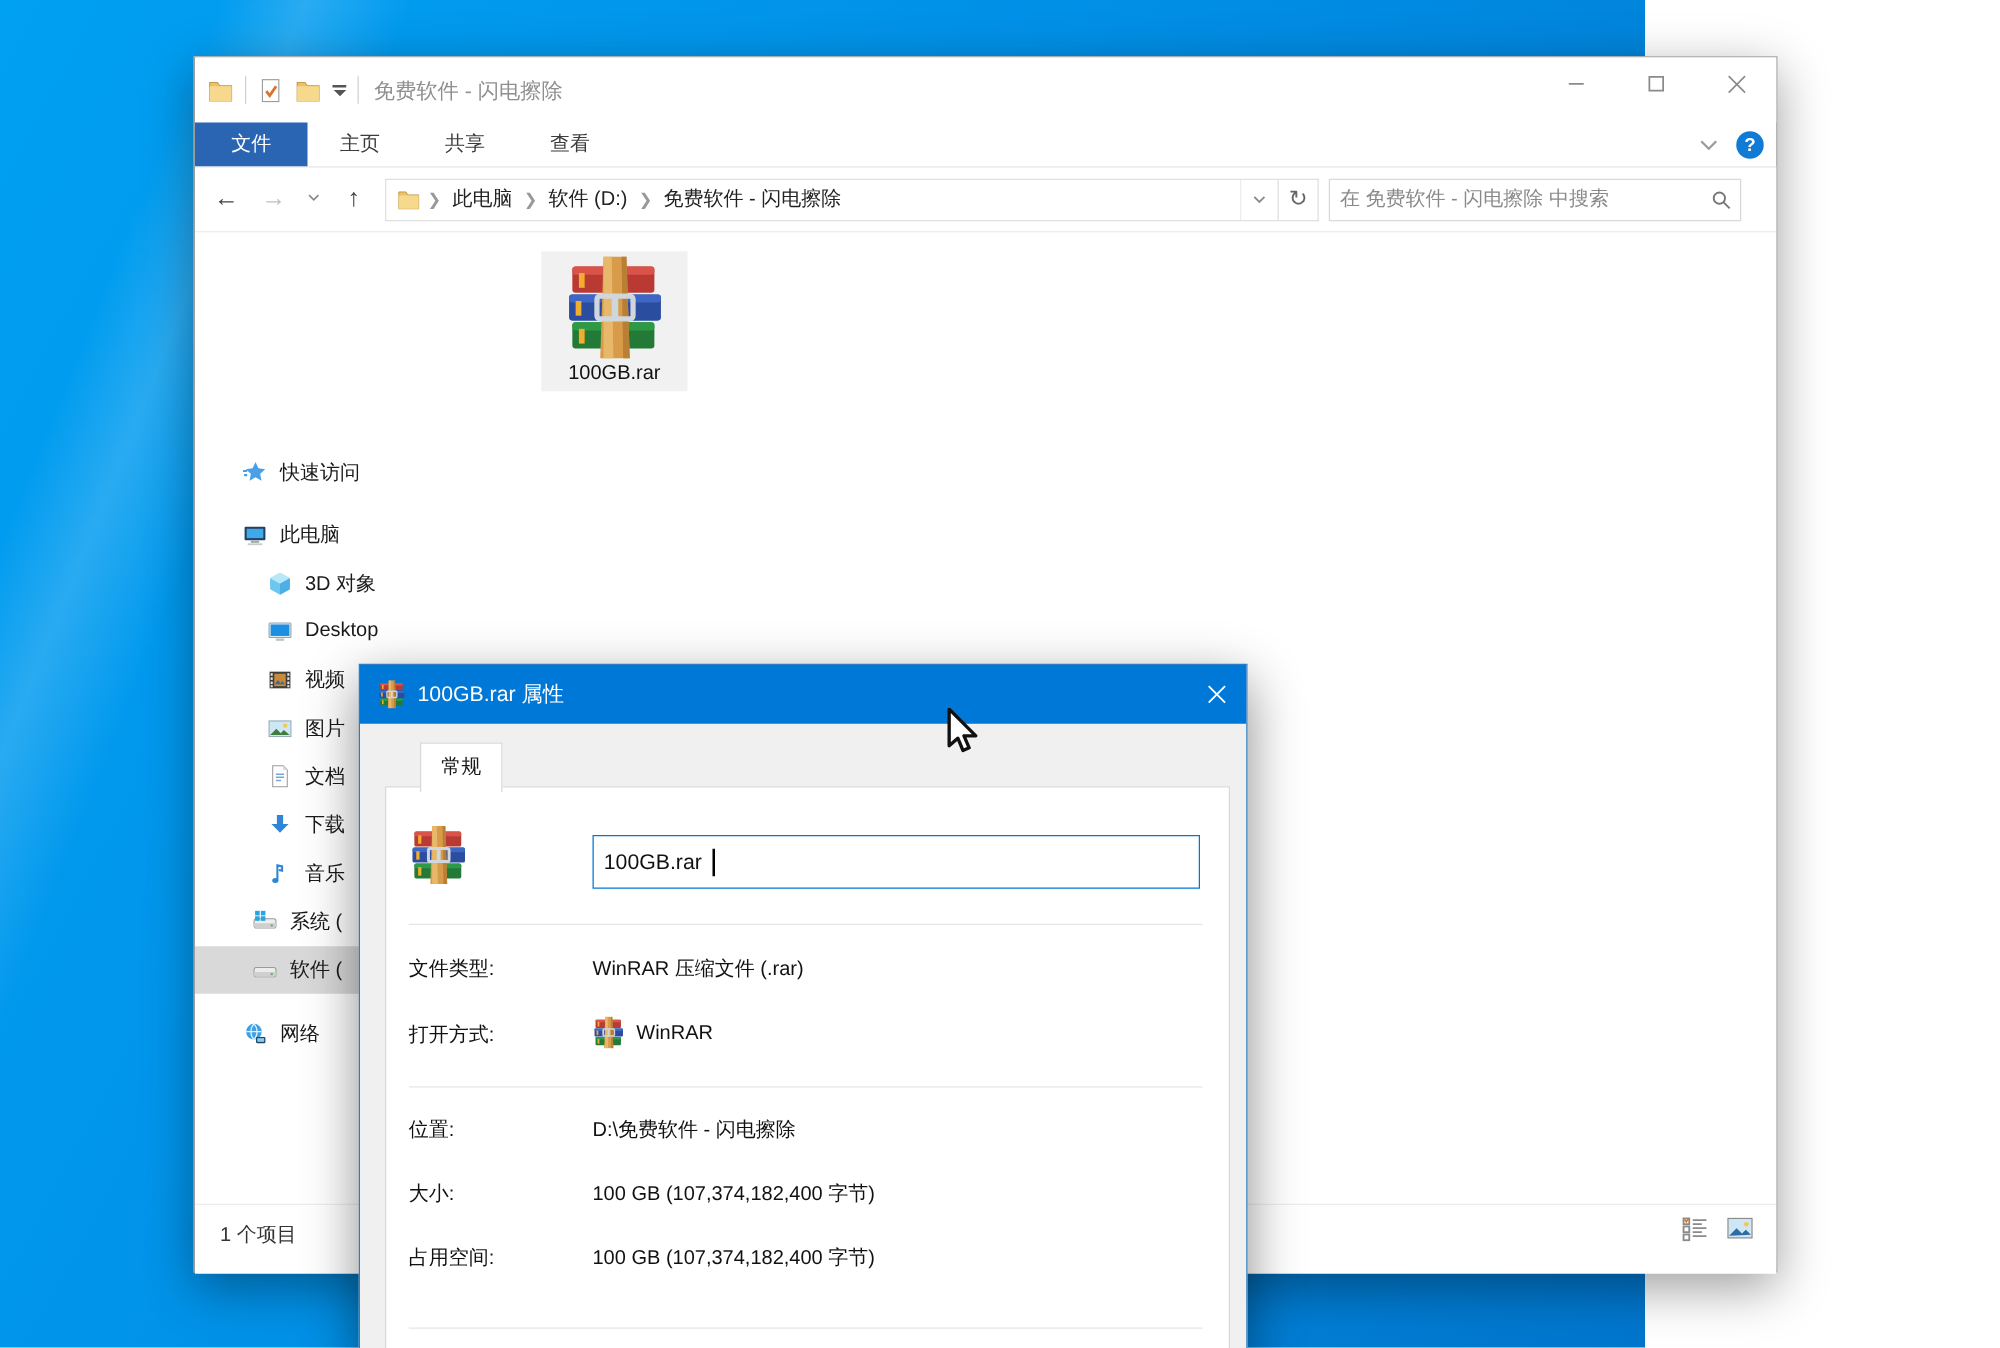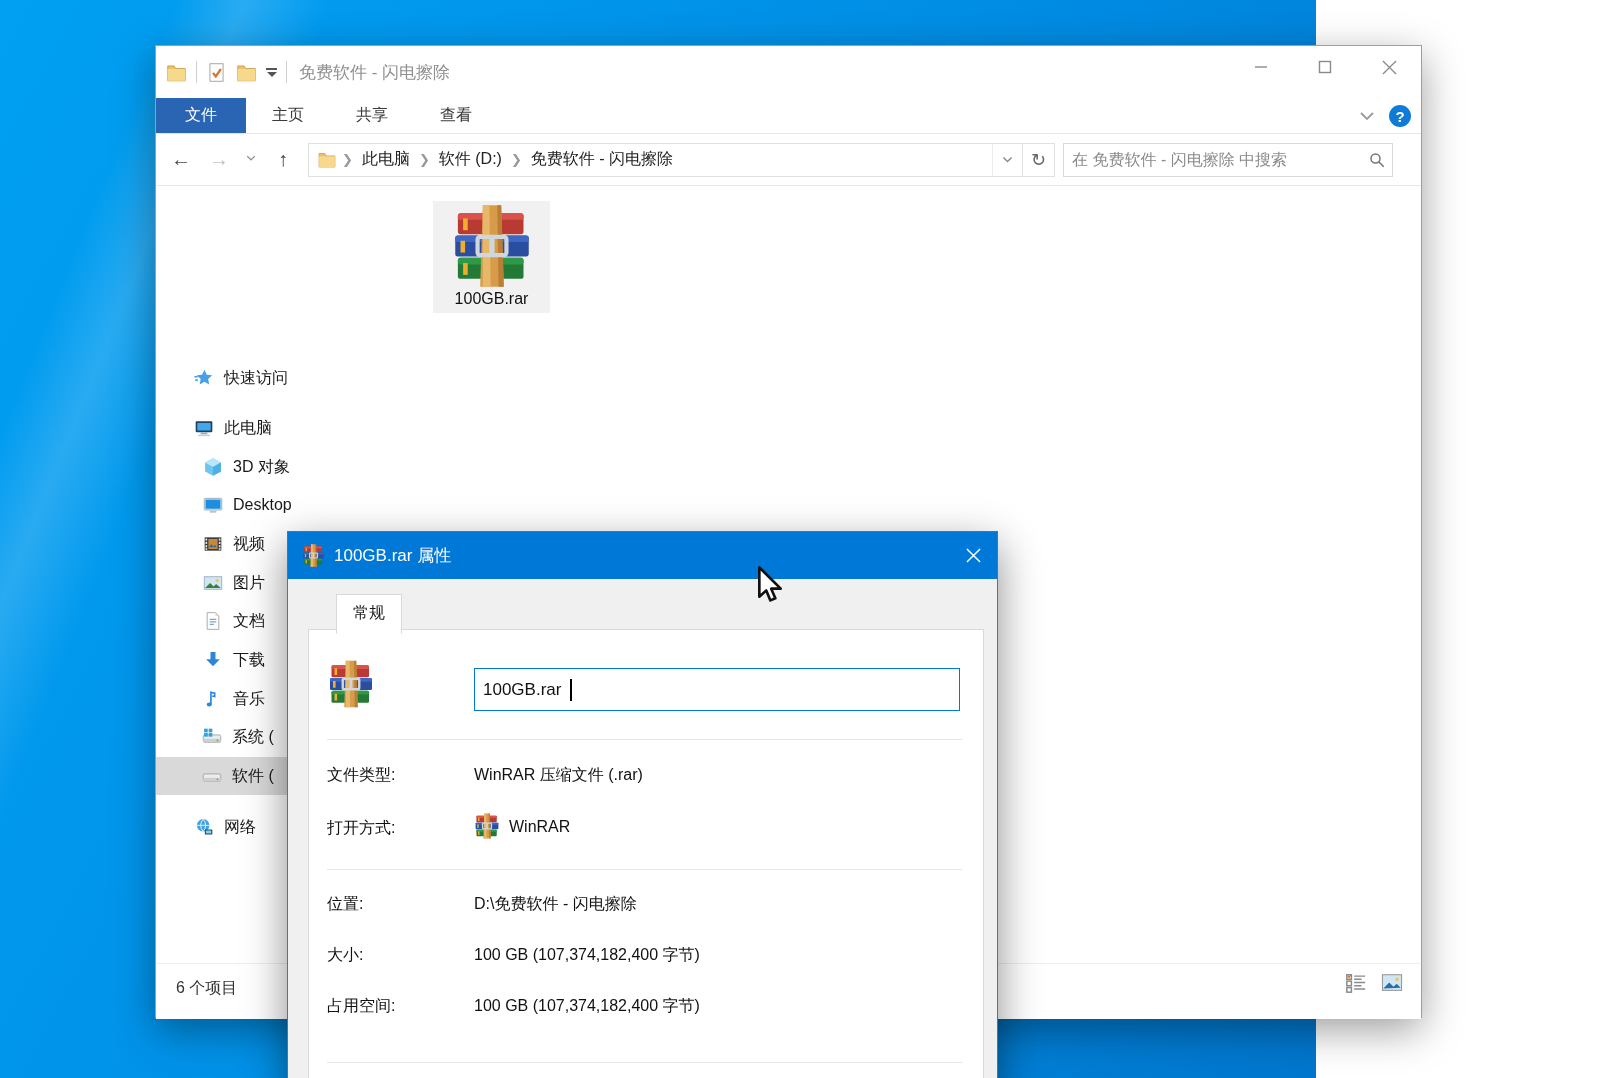--- a/index.html
+++ b/index.html
@@ -44,21 +44,21 @@
   .searchbox { height:34px; width:330px; margin-left:8px; border:1px solid #d9d9d9; display:flex; align-items:center; position:relative; }
   .searchbox input { border:none; outline:none; flex:1; height:100%; padding:0 8px; font-size:16px;
     font-family:inherit; color:#222; background:transparent; }
   .searchbox input::placeholder { color:#8a8a8a; opacity:1; }
   .search-glyph { width:30px; display:flex; justify-content:center; }
 
   .body-area { position:relative; height:777px; display:flex; background:#fff; }
   .sidebar { position:relative; width:265px; height:100%; }
   .side-row { position:absolute; left:0; width:265px; height:38px; display:flex; align-items:center; gap:10px;
     font-size:16px; color:#1a1a1a; padding-left:38px; white-space:nowrap; }
-  .side-row.child { padding-left:47px; }
+  .side-row.child { padding-left:26px;margin-left:32px; }
   .side-row.drive { padding-left:46px; }
   .side-row.selected { background:#d9d9d9; }
   .side-ico { width:20px; height:20px; flex:0 0 20px; display:block; }
   .content { position:relative; flex:1; }
   .file-item { position:absolute; left:12px; top:15px; width:117px; height:112px; background:#f1f1f1;
     display:flex; flex-direction:column; align-items:center; }
   .file-item .big-ico { width:84px; height:84px; margin-top:3px; }
   .file-item .fname { font-size:16px; color:#111; margin-top:2px; }
 
   .statusbar { position:relative; height:56px; border-top:1px solid #eee; background:#fff; }
@@ -393,21 +393,21 @@
         <div class="file-item">
           <svg class="big-ico">
               <use href="#i-winrar"></use>
             </svg>
           <div class="fname">100GB.rar</div>
         </div>
       </div>
     </div>
 
     <div class="statusbar">
-      <div class="status-text">6 个项目</div>
+      <div class="status-text">1 个项目</div>
       <div class="status-sep"></div>
       <div class="view-toggles">
         <svg>
             <use href="#i-details-view"></use>
           </svg>
         <svg>
             <use href="#i-thumb-view"></use>
           </svg>
       </div>
     </div>

